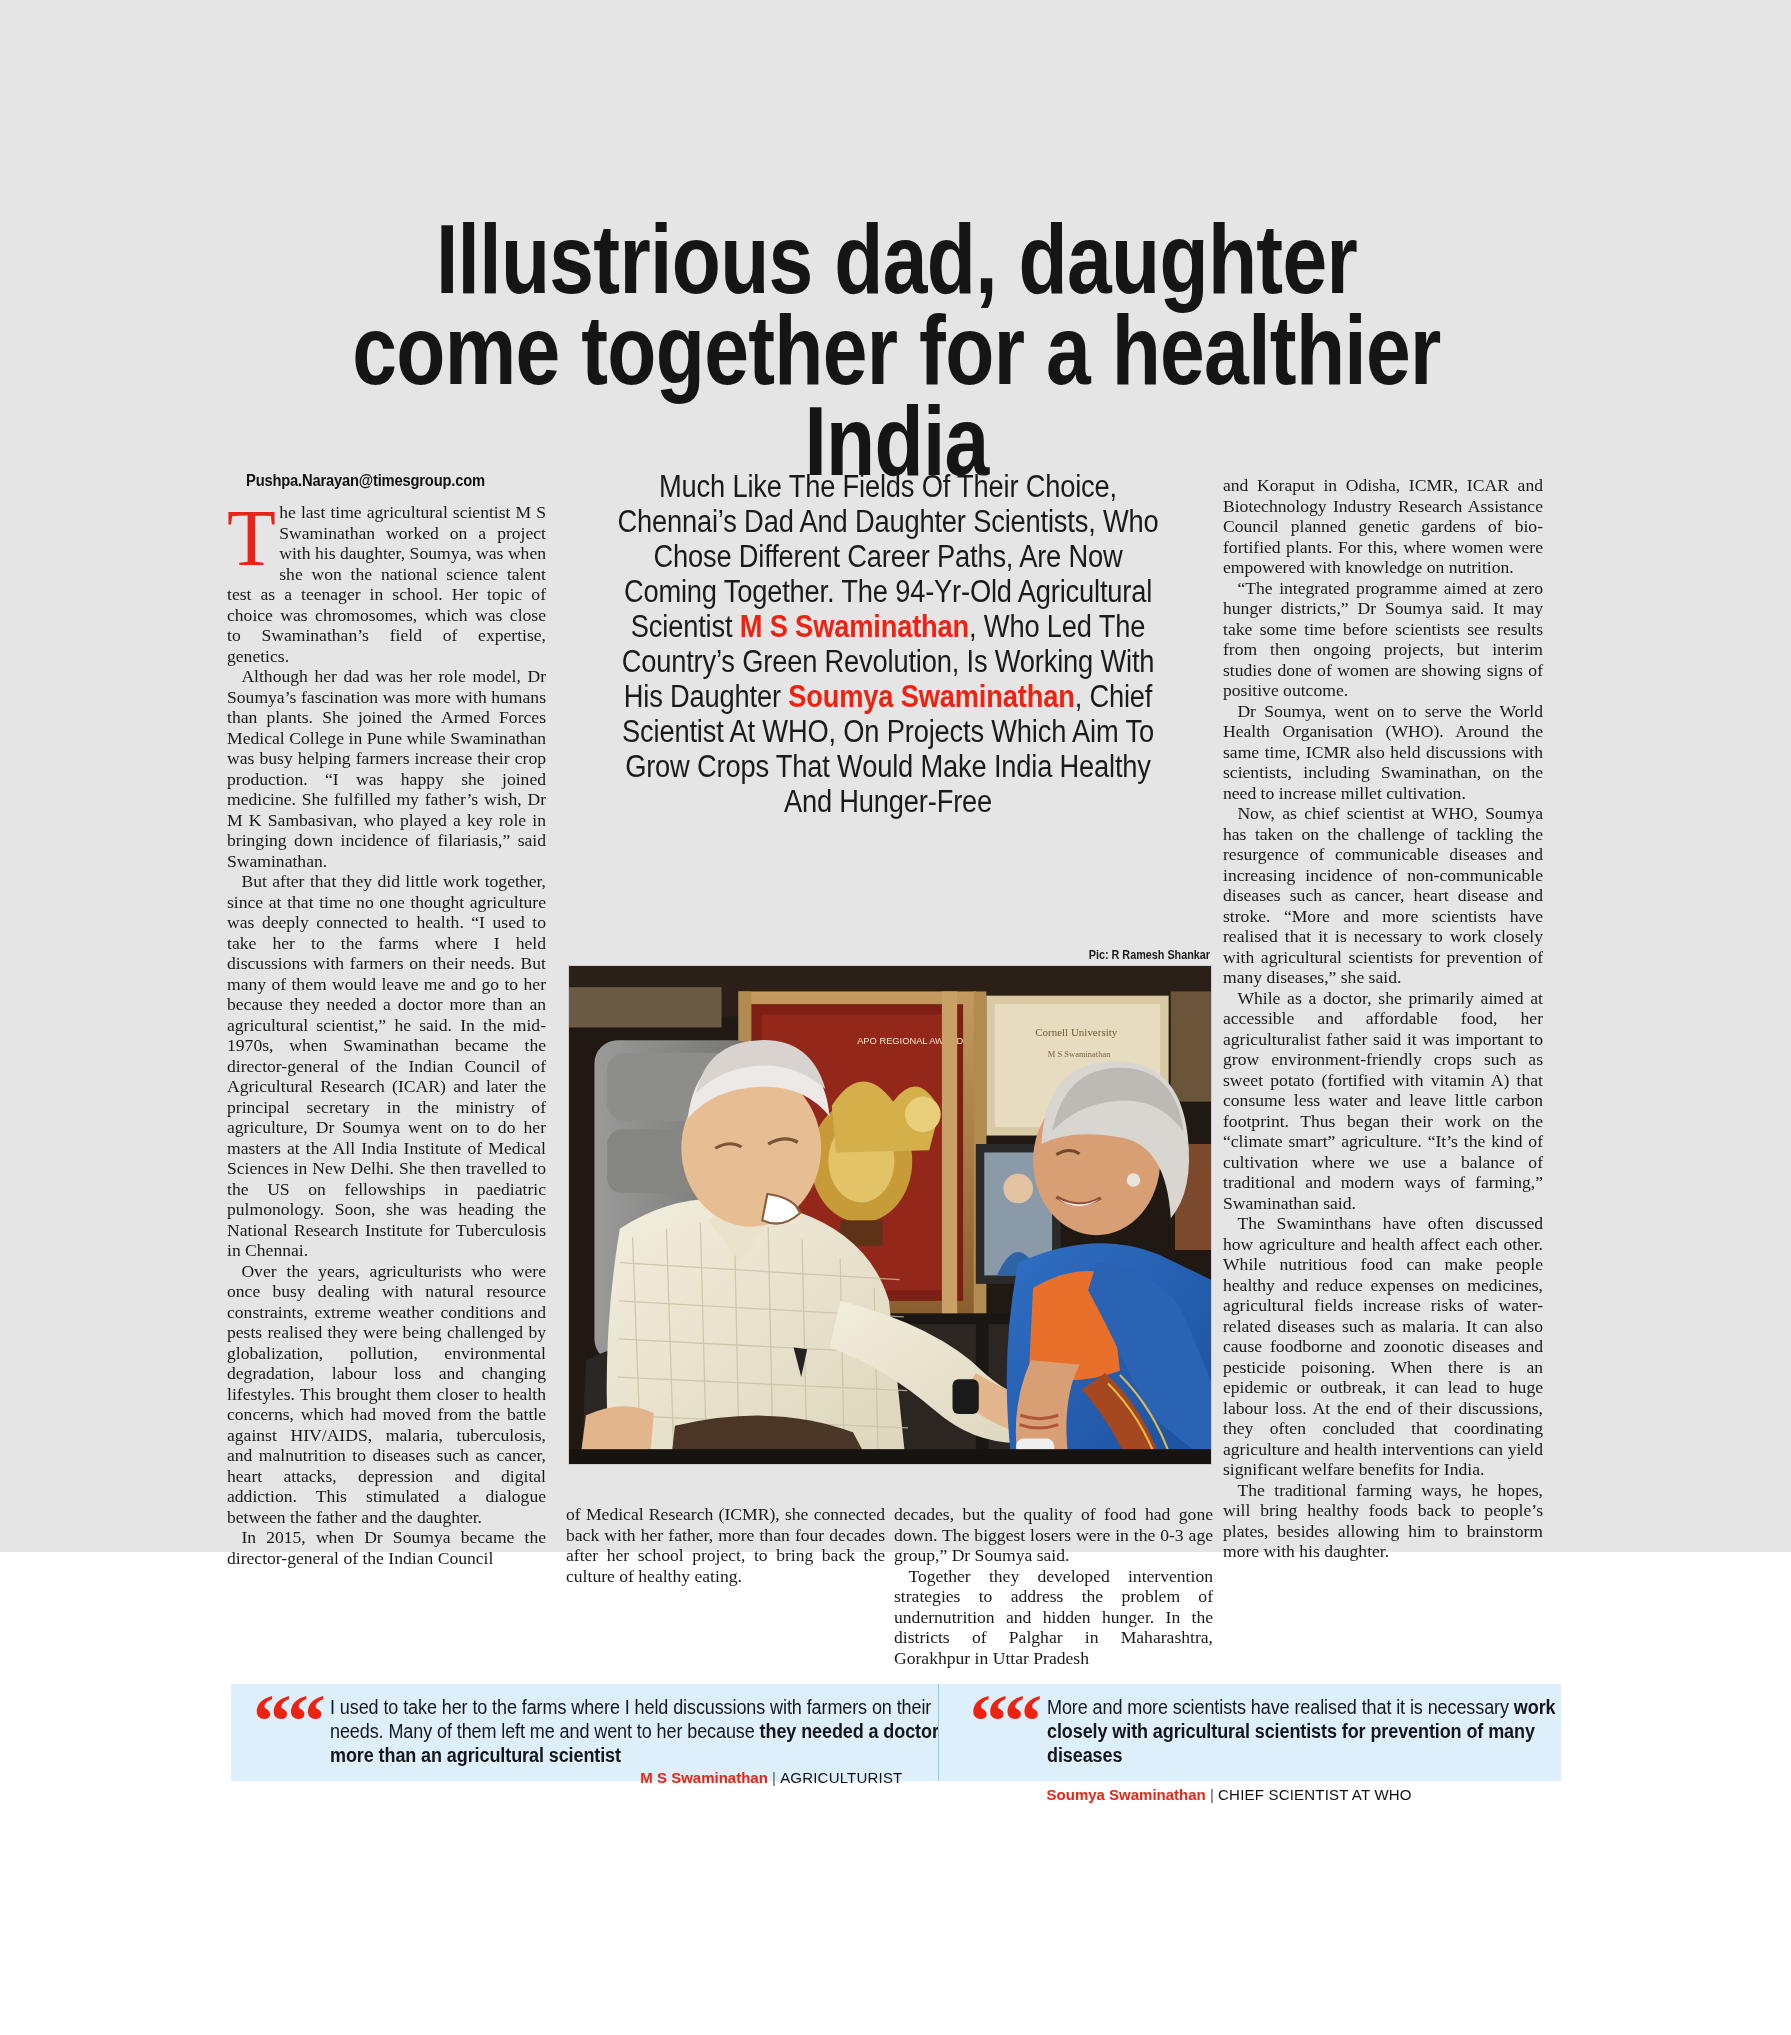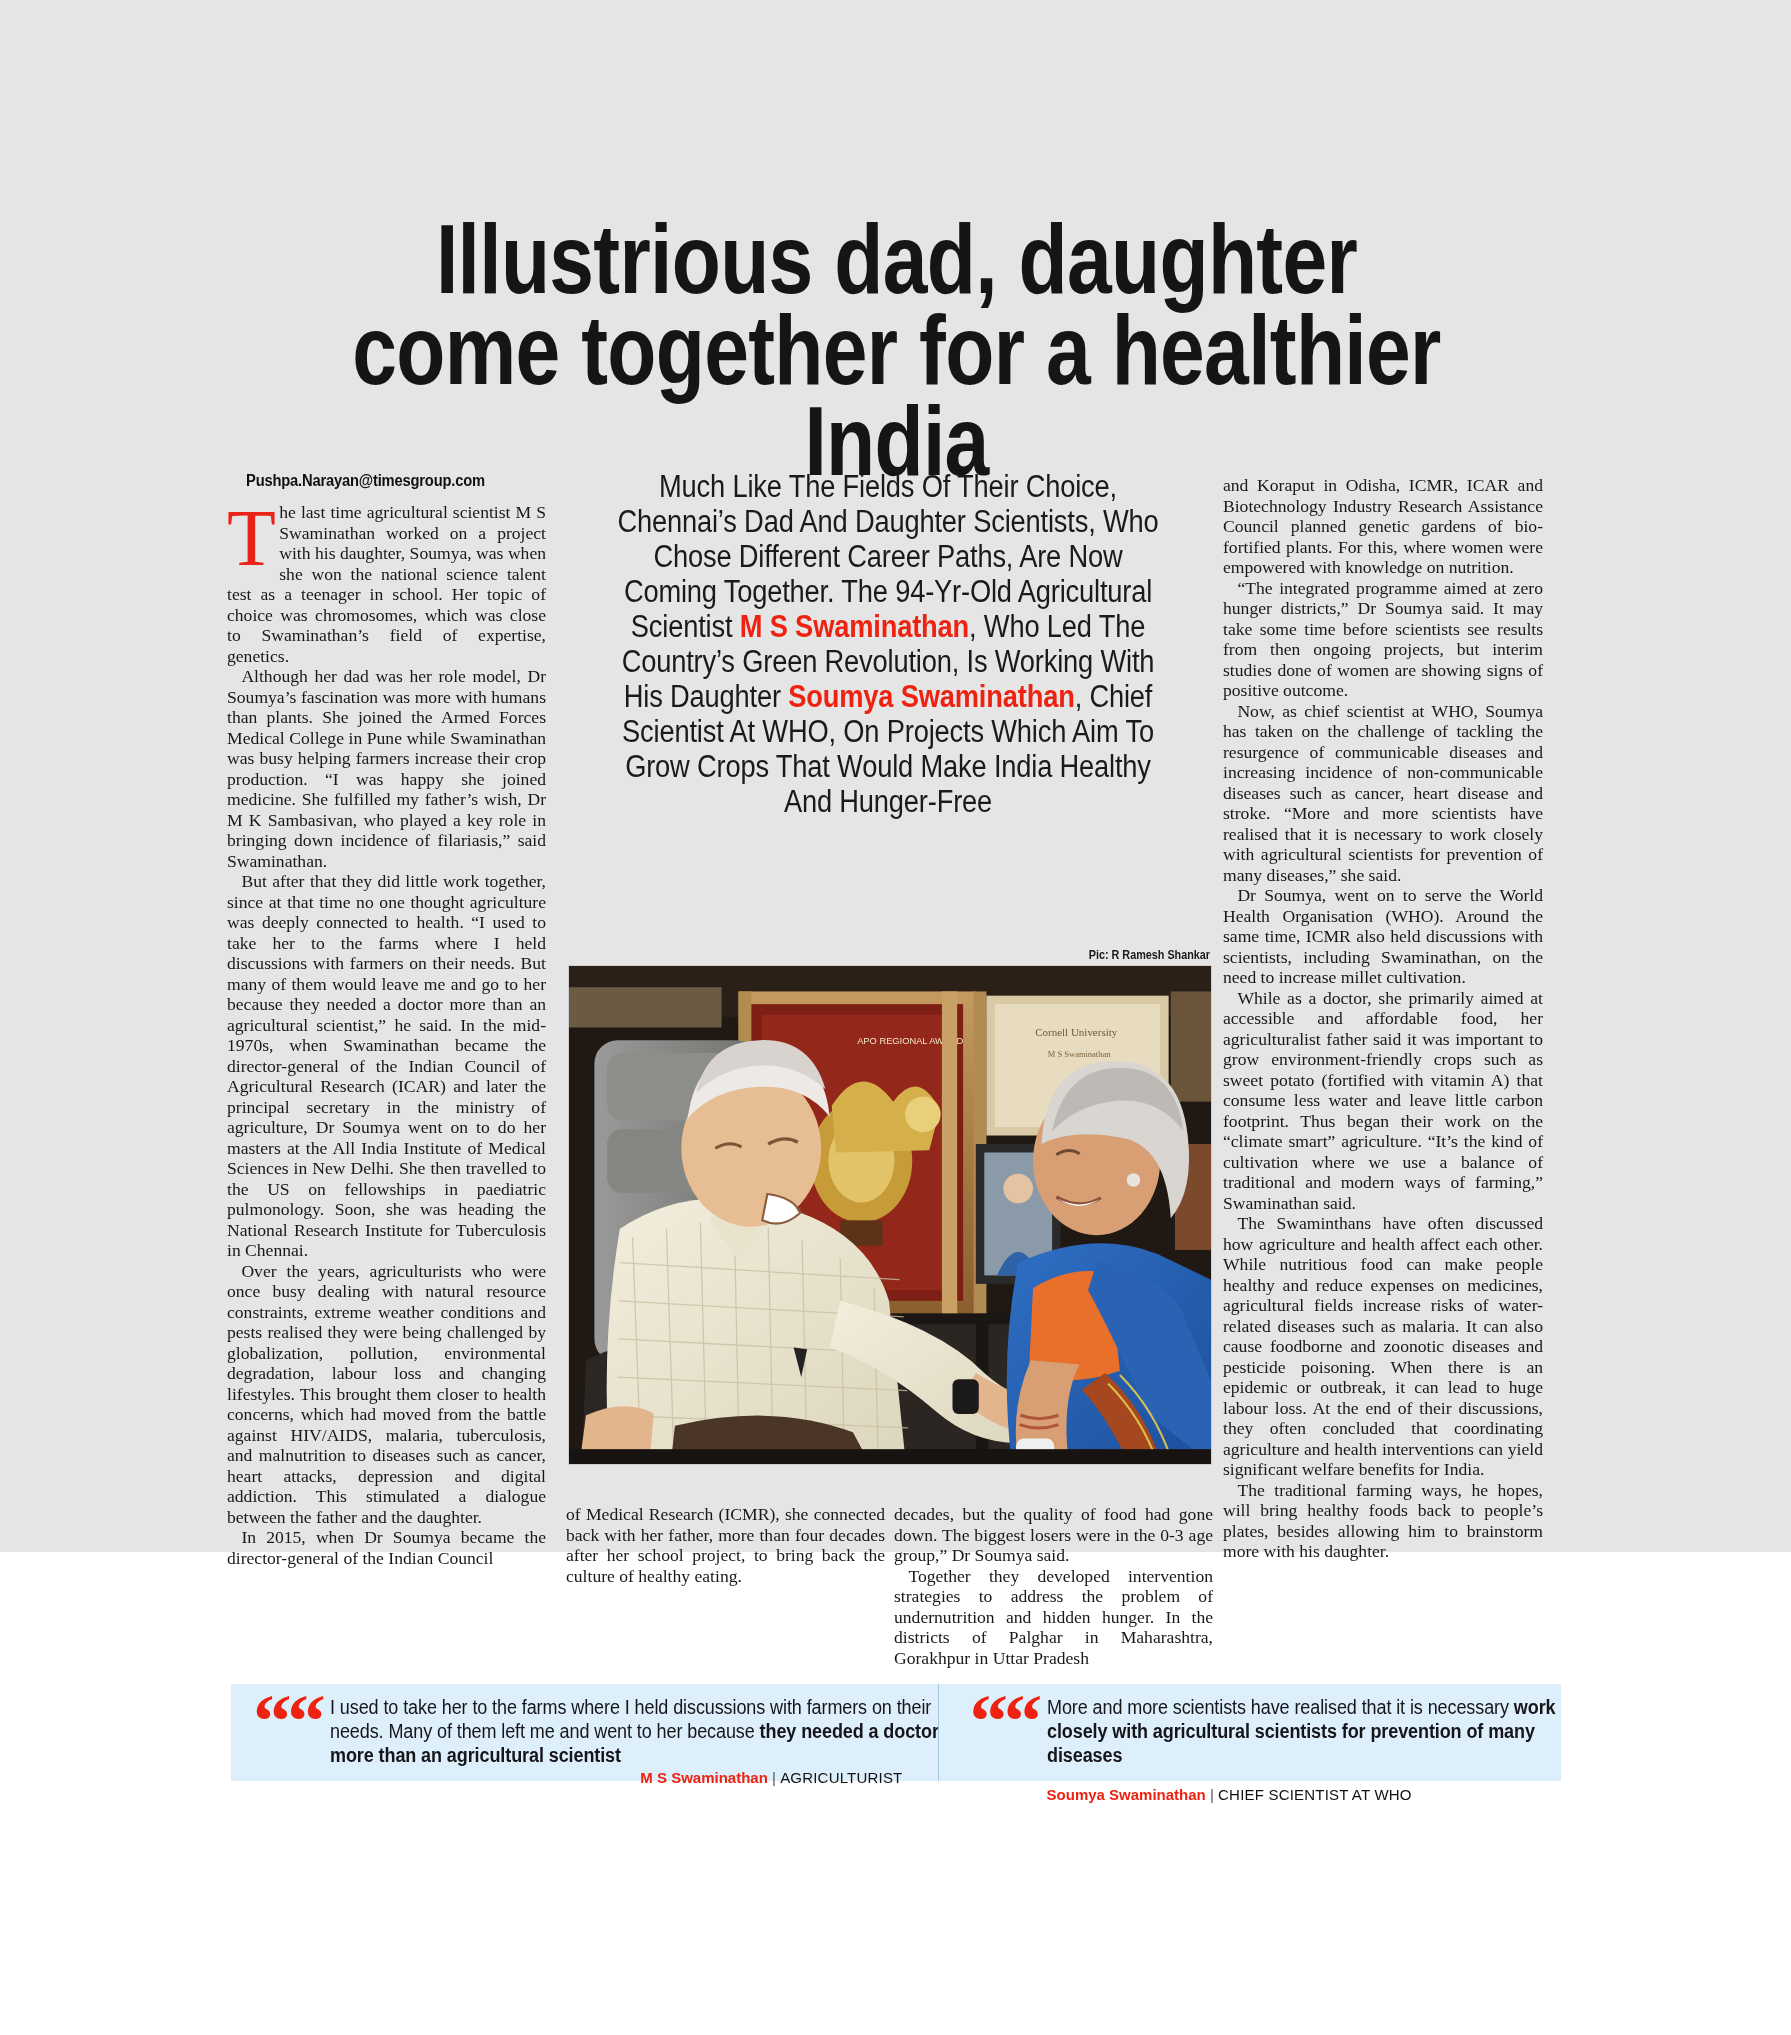--- a/index.html
+++ b/index.html
@@ -256,22 +256,22 @@
   </div>
 
   <div class="col" id="col3">
     <p class="noind">decades, but the quality of food had gone down. The biggest losers were in the 0-3 age group,” Dr Soumya said.</p>
     <p>Together they developed intervention strategies to address the problem of undernutrition and hidden hunger. In the districts of Palghar in Maharashtra, Gorakhpur in Uttar Pradesh</p>
   </div>
 
   <div class="col" id="col4">
     <p class="noind">and Koraput in Odisha, ICMR, ICAR and Biotechnology Industry Research Assistance Council planned genetic gardens of bio-fortified plants. For this, where women were empowered with knowledge on nutrition.</p>
     <p>“The integrated programme aimed at zero hunger districts,” Dr Soumya said. It may take some time before scientists see results from then ongoing projects, but interim studies done of women are showing signs of positive outcome.</p>
+    <p>Dr Soumya, went on to serve the World Health Organisation (WHO). Around the same time, ICMR also held discussions with scientists, including Swaminathan, on the need to increase millet cultivation.</p>
     <p>Now, as chief scientist at WHO, Soumya has taken on the challenge of tackling the resurgence of communicable diseases and increasing incidence of non-communicable diseases such as cancer, heart disease and stroke. “More and more scientists have realised that it is necessary to work closely with agricultural scientists for prevention of many diseases,” she said.</p>
-    <p>Dr Soumya, went on to serve the World Health Organisation (WHO). Around the same time, ICMR also held discussions with scientists, including Swaminathan, on the need to increase millet cultivation.</p>
     <p>While as a doctor, she primarily aimed at accessible and affordable food, her agriculturalist father said it was important to grow environment-friendly crops such as sweet potato (fortified with vitamin A) that consume less water and leave little carbon footprint. Thus began their work on the “climate smart” agriculture. “It’s the kind of cultivation where we use a balance of traditional and modern ways of farming,” Swaminathan said.</p>
     <p>The Swaminthans have often discussed how agriculture and health affect each other. While nutritious food can make people healthy and reduce expenses on medicines, agricultural fields increase risks of water-related diseases such as malaria. It can also cause foodborne and zoonotic diseases and pesticide poisoning. When there is an epidemic or outbreak, it can lead to huge labour loss. At the end of their discussions, they often concluded that coordinating agriculture and health interventions can yield significant welfare benefits for India.</p>
     <p>The traditional farming ways, he hopes, will bring healthy foods back to people’s plates, besides allowing him to brainstorm more with his daughter.</p>
   </div>
 
   <div class="qwrap">
 
     <div class="qbox left">
       <div class="qmark">““</div>
       <div style="flex:1 1 auto;">

